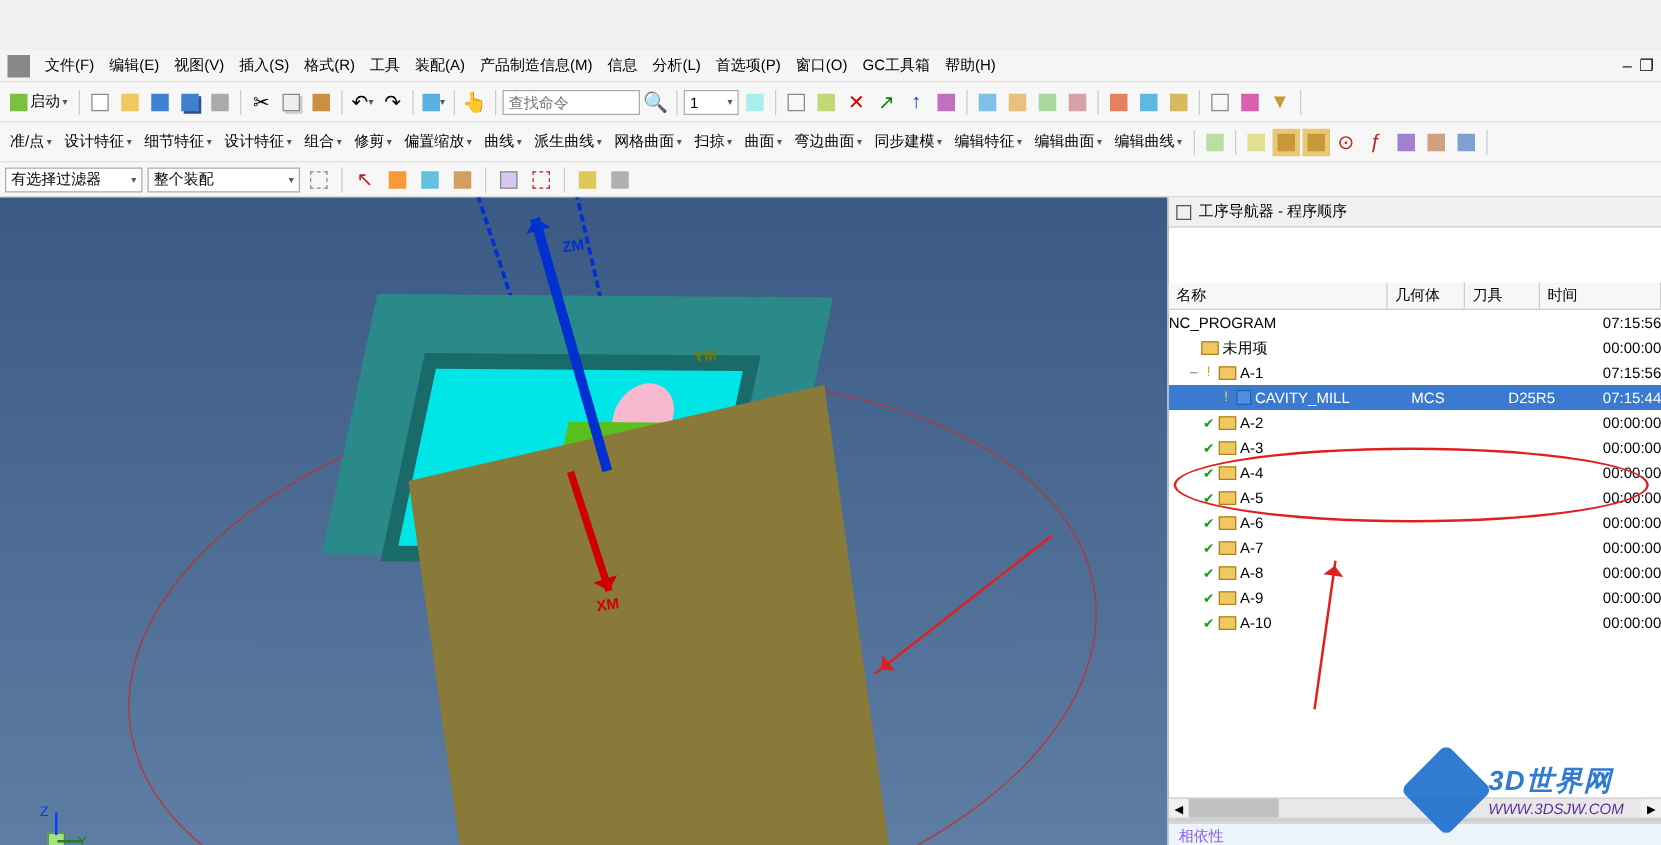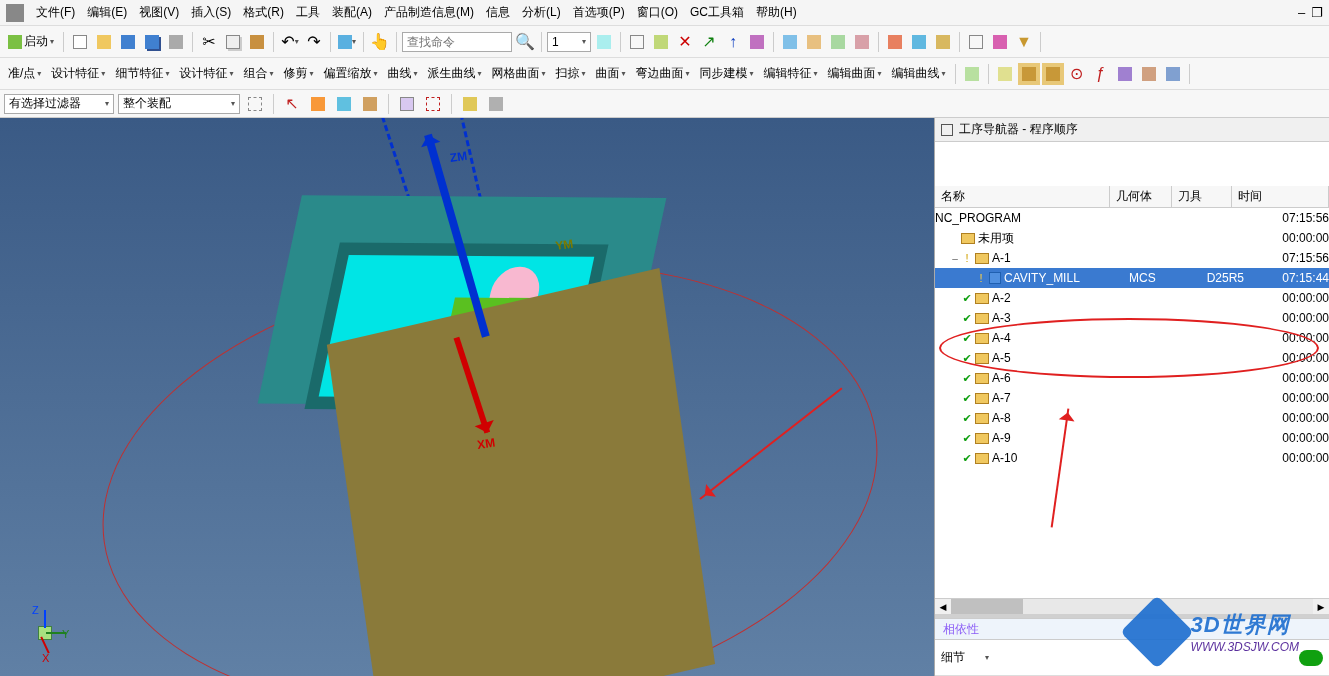--- a/index.html
+++ b/index.html
@@ -1,19 +1,19 @@
 <!DOCTYPE html>
 <html><head>
 <meta charset="utf-8">
 <style>
 * { margin: 0; padding: 0; box-sizing: border-box; font-family: "Microsoft YaHei", Arial, sans-serif; }
 body { width: 1329px; height: 676px; background: #f0f0f0; overflow: hidden; position: relative; }
 
 
-.menubar { height: 26px; background: #f5f5f5; display: flex; align-items: center; padding: 0 6px; font-size: 12px; border-bottom: 1px solid #ddd; }
+.menubar { height: 26px; background: #f5f5f5; display: flex; align-items: center; padding: 0 6px; font-size: 12px; border-bottom: 1px solid #ddd; margin-top: 40px; }
 .menubar .nx-icon { width: 18px; height: 18px; background: #888; margin-right: 6px; }
 .menubar .menuitem { padding: 0 6px; cursor: pointer; }
 .menubar .winctrl { margin-left: auto; display: flex; gap: 6px; font-size: 13px; }
 
 
 .toolbar { height: 32px; background: #f7f7f7; border-bottom: 1px solid #ddd; display: flex; align-items: center; padding: 0 4px; gap: 2px; }
 .tb-btn { width: 22px; height: 22px; display: flex; align-items: center; justify-content: center; cursor: pointer; border: 1px solid transparent; }
 .tb-sep { width: 1px; height: 20px; background: #ccc; margin: 0 3px; }
 .tb-text { font-size: 12px; padding: 0 4px; cursor: pointer; display: flex; align-items: center; gap: 2px; }
 .tb-drop { font-size: 8px; color: #555; }

